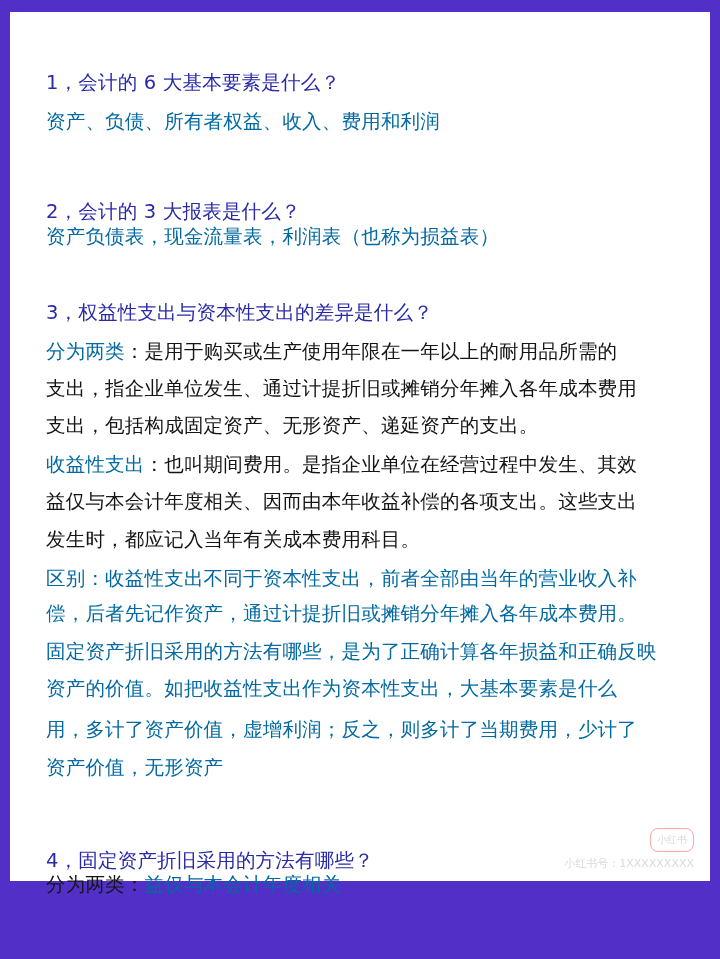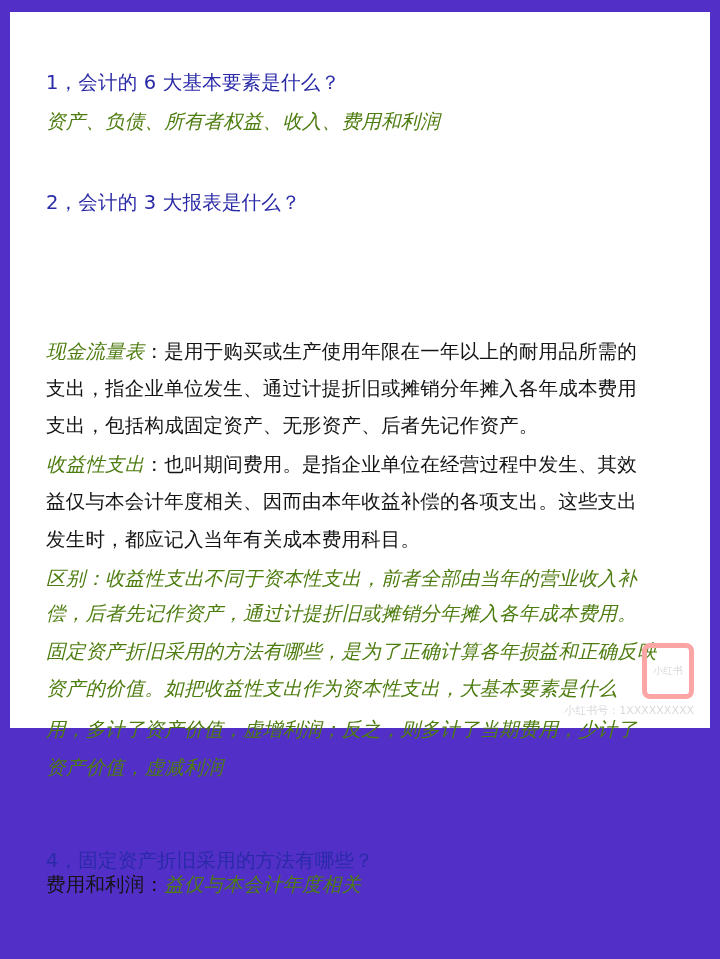--- a/index.html
+++ b/index.html
@@ -3,72 +3,74 @@
   <meta charset="utf-8">
   <style>
     html, body { margin: 0; padding: 0; }
     body {
       width: 720px; height: 959px; overflow: hidden;
       background: #5230c8;
       font-family: "DejaVu Sans", "Liberation Sans", sans-serif;
     }
     .frame {
       position: absolute; left: 10px; top: 12px;
-      width: 700px; height: 716px;
+      width: 700px; height: 869px;
       background: #ffffff;
     }
     .line {
       position: absolute; left: 36px;
       font-size: 19.5px; line-height: 26px; height: 26px;
       white-space: nowrap; letter-spacing: 0.2px;
     }
     .q { color: #2a2aa8; }
-    .o { color: #4d7c0f; font-style: italic; }
+    .o { color: #0369a1; }
     .k { color: #141414; }
     .watermark {
       position: absolute; right: 16px; bottom: 10px;
       color: #d9d9de; font-size: 11px; text-align: right;
     }
     .wm-logo {
-      display: inline-block; border: 5px solid #fca5a5; border-radius: 8px;
-      padding: 16px 6px; font-size: 10px; margin-bottom: 4px;
+      display: inline-block; border: 1px solid #fca5a5; border-radius: 8px;
+      padding: 4px 6px; font-size: 10px; margin-bottom: 4px;
     }
   </style>
 </head>
 <body>
 
 <div class="frame">
 
   <div class="line q" style="top:58px;">1，会计的 6 大基本要素是什么？</div>
   <div class="line o" style="top:97px;">资产、负债、所有者权益、收入、费用和利润</div>
 
-  <div class="line q" style="top:178px;">2，会计的 3 大报表是什么？</div>
+  <div class="line q" style="top:187px;">2，会计的 3 大报表是什么？</div>
+  <div class="line o" style="top:212px;">资产负债表，现金流量表，利润表（也称为损益表）</div>
 
+  <div class="line q" style="top:288px;">3，权益性支出与资本性支出的差异是什么？</div>
 
   <div class="line k" style="top:327px;">
-    <span class="o">现金流量表</span><span>：</span><span>是用于购买或生产使用年限在一年以上的耐用品所需的</span>
+    <span class="o">分为两类</span><span>：</span><span>是用于购买或生产使用年限在一年以上的耐用品所需的</span>
   </div>
   <div class="line k" style="top:364px;">支出，指企业单位发生、通过计提折旧或摊销分年摊入各年成本费用</div>
-  <div class="line k" style="top:401px;">支出，包括构成固定资产、无形资产、后者先记作资产。</div>
+  <div class="line k" style="top:401px;">支出，包括构成固定资产、无形资产、递延资产的支出。</div>
 
   <div class="line k" style="top:440px;">
     <span class="o">收益性支出</span><span>：</span><span>也叫期间费用。是指企业单位在经营过程中发生、其效</span>
   </div>
   <div class="line k" style="top:515px;">发生时，都应记入当年有关成本费用科目。</div>
   <div class="line k" style="top:477px;">益仅与本会计年度相关、因而由本年收益补偿的各项支出。这些支出</div>
 
   <div class="line o" style="top:554px;">区别：收益性支出不同于资本性支出，前者全部由当年的营业收入补</div>
   <div class="line o" style="top:589px;">偿，后者先记作资产，通过计提折旧或摊销分年摊入各年成本费用。</div>
   <div class="line o" style="top:627px;">固定资产折旧采用的方法有哪些，是为了正确计算各年损益和正确反映</div>
   <div class="line o" style="top:664px;">资产的价值。如把收益性支出作为资本性支出，大基本要素是什么</div>
   <div class="line o" style="top:705px;">用，多计了资产价值，虚增利润；反之，则多计了当期费用，少计了</div>
-  <div class="line o" style="top:743px;">资产价值，虚减利润</div>
+  <div class="line o" style="top:743px;">资产价值，无形资产</div>
 
   <div class="line q" style="top:822px;margin-top:14px;">4，固定资产折旧采用的方法有哪些？</div>
   <div class="line k" style="top:860px;">
-    <span>费用和利润：</span><span class="o">益仅与本会计年度相关</span>
+    <span>分为两类：</span><span class="o">益仅与本会计年度相关</span>
   </div>
 
   <div class="watermark">
     <div><span class="wm-logo">小红书</span></div>
     <div>小红书号：1XXXXXXXXX</div>
   </div>
 </div>
 
 </body></html>

